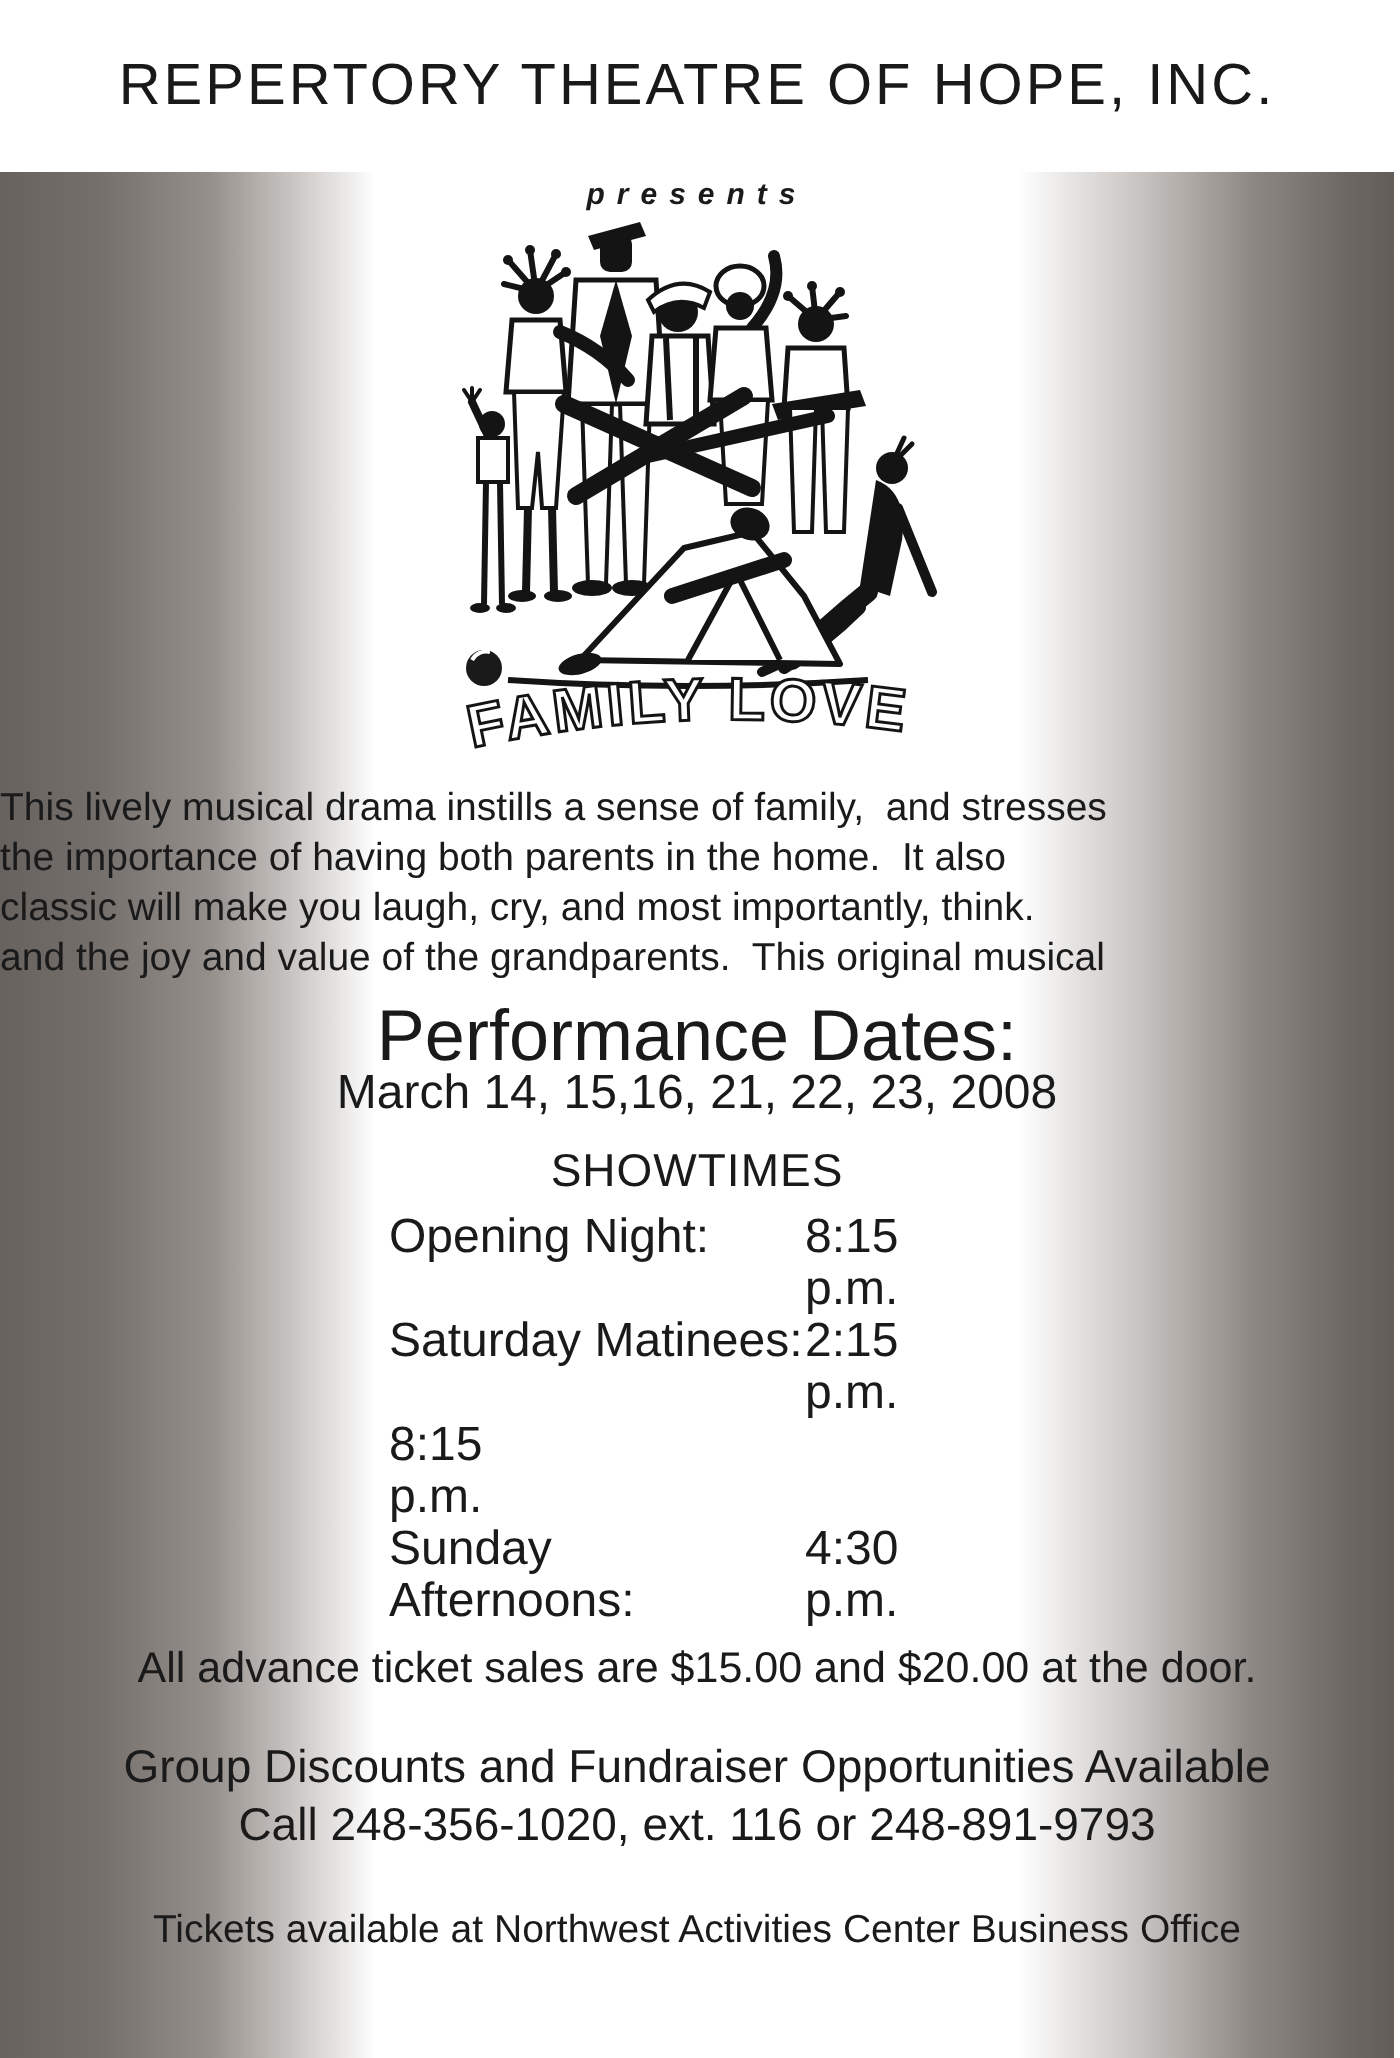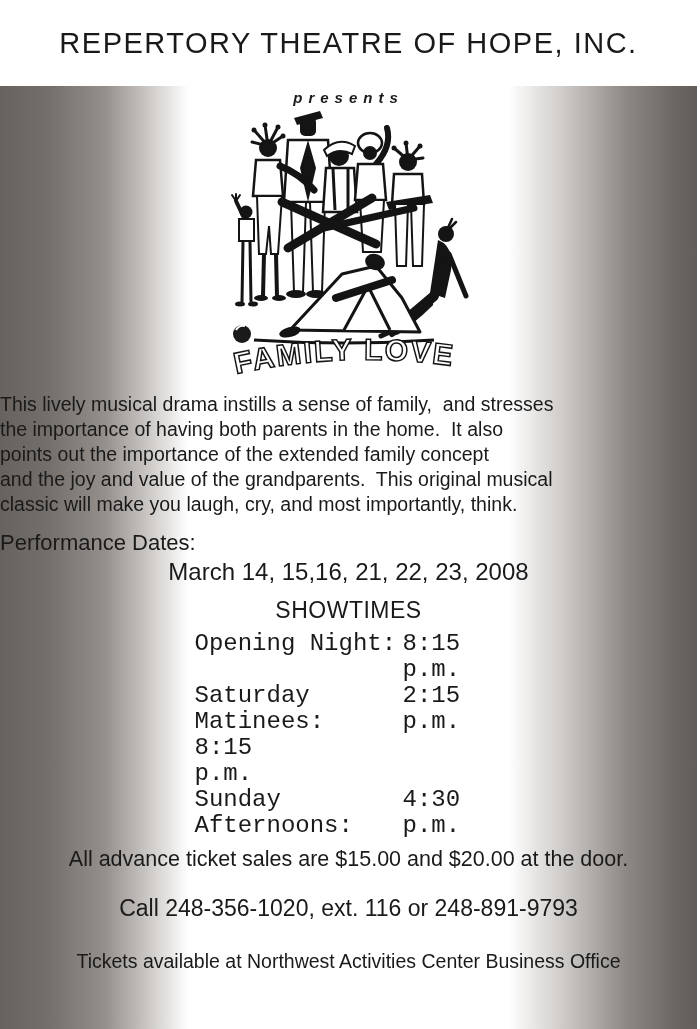--- a/index.html
+++ b/index.html
@@ -44,26 +44,26 @@
   .illustration-wrap svg { display: block; }
 
   .description {
     margin-top: 2px;
     text-align: left;
     font-size: 19.5px;
     line-height: 25px;
   }
   .description .line { white-space: pre-wrap; }
 
-  .perf-heading { margin-top: 10px; font-size: 22px; line-height: 31px; }
+  .perf-heading { margin-top: 10px; text-align: center; font-size: 36px; line-height: 31px; }
   .perf-dates   { text-align: center; font-size: 24px; line-height: 27px; }
 
   .showtimes-title { margin-top: 12px; text-align: center; font-size: 23px; line-height: 26px; letter-spacing: 0.5px; }
 
-  .showtimes-table { width: 308px; margin: 8px auto 0; font-size: 24px; line-height: 26px; font-family: Liberation Mono, monospace; }
+  .showtimes-table { width: 308px; margin: 8px auto 0; font-size: 24px; line-height: 26px; }
   .showtime-row  { display: flex; }
   .showtime-label { flex: 1; text-align: left; }
   .showtime-time  { width: 100px; text-align: left; }
 
   .pricing { margin-top: 8px; text-align: center; font-size: 21.5px; line-height: 25px; }
   .pricing .line { white-space: pre-wrap; }
 
   .group-block { margin-top: 22px; text-align: center; font-size: 23px; line-height: 29px; }
 
   .tickets-block { margin-top: 26px; text-align: center; font-size: 19.5px; line-height: 24px; }
@@ -201,23 +201,22 @@
       </defs>
       <text font-family="Liberation Sans, sans-serif" font-size="30" font-weight="bold" letter-spacing="2" fill="#ffffff" stroke="#141414" stroke-width="1.5">
         <textPath href="#arcpath">FAMILY LOVE</textPath>
       </text>
     </svg>
   </div>
 
   <div class="description">
     <div class="line">This lively musical drama instills a sense of family,  and stresses</div>
     <div class="line">the importance of having both parents in the home.  It also</div>
-    <div class="line">points out the importance of the extended family concept</div>
+    <div class="line">classic will make you laugh, cry, and most importantly, think.</div>
     <div class="line">and the joy and value of the grandparents.  This original musical</div>
-    <div class="line">classic will make you laugh, cry, and most importantly, think.</div>
   </div>
 
   <div class="perf-heading">Performance Dates:</div>
   <div class="perf-dates">March 14, 15,16, 21, 22, 23, 2008</div>
 
   <div class="showtimes-title">SHOWTIMES</div>
 
   <div class="showtimes-table">
     <div class="showtime-row">
       <span class="showtime-label">Opening Night:</span>
@@ -234,20 +233,21 @@
       <span class="showtime-label">Sunday Afternoons:</span>
       <span class="showtime-time">4:30 p.m.</span>
     </div>
   </div>
 
   <div class="pricing">
     <div class="line">All advance ticket sales are $15.00 and $20.00 at the door.</div>
   </div>
 
   <div class="group-block">
+    <div>Group Discounts and Fundraiser Opportunities Available</div>
     <div>Call 248-356-1020, ext. 116 or 248-891-9793</div>
   </div>
 
   <div class="tickets-block">
     <div>Tickets available at Northwest Activities Center Business Office</div>
 
   </div>
 
 </div>
 

